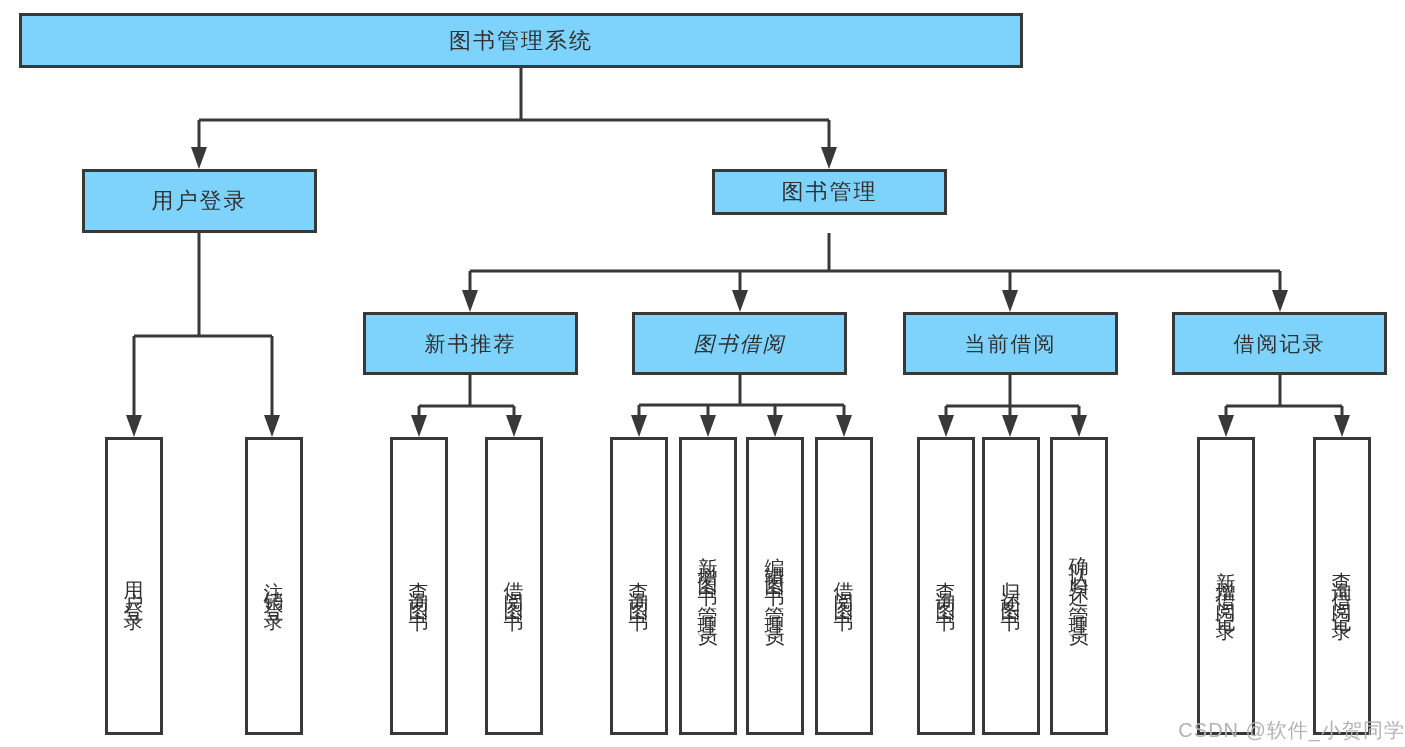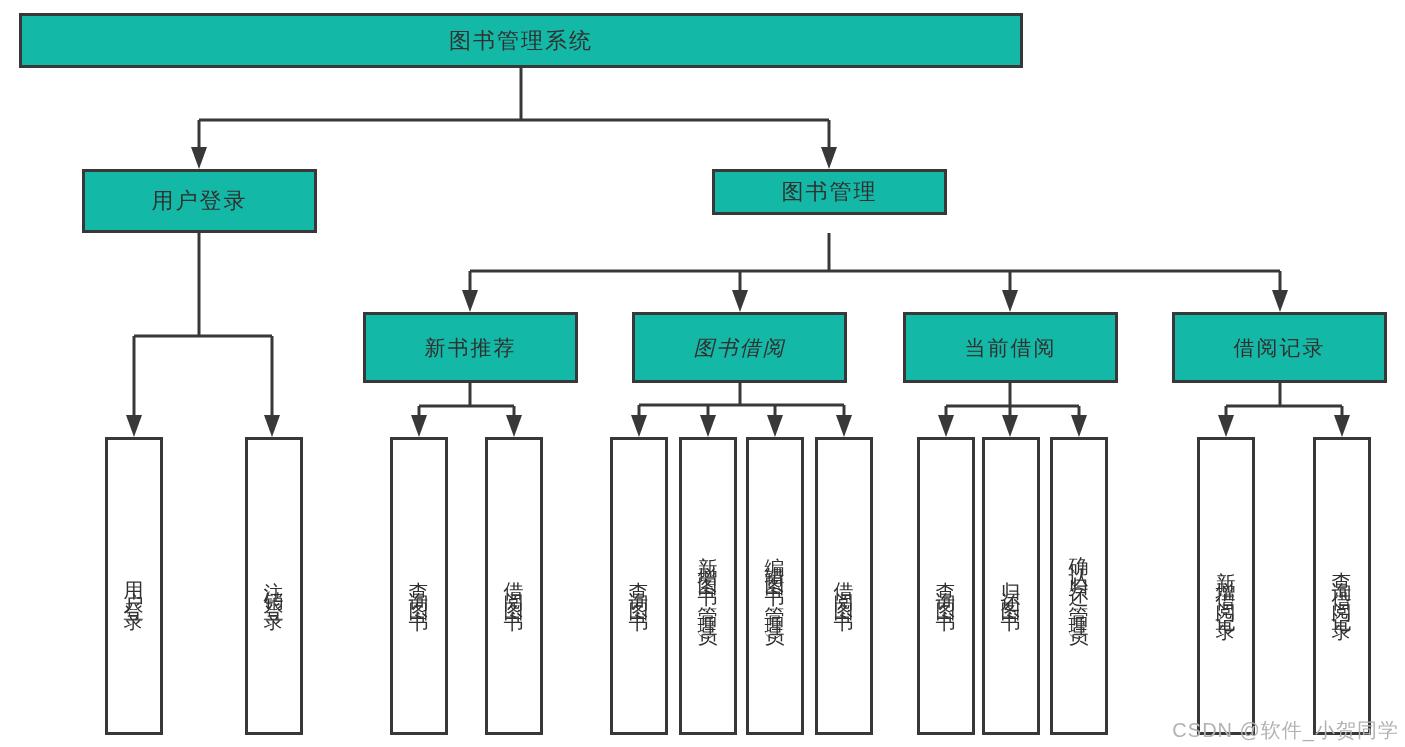--- a/index.html
+++ b/index.html
@@ -14,21 +14,21 @@
   svg.connectors {
     position: absolute;
     left: 0; top: 0;
     width: 1405px; height: 747px;
     pointer-events: none;
   }
   .hnode {
     position: absolute;
     box-sizing: border-box;
     border: 3px solid #383838;
-    background: #14b8a6;
+    background: #7dd3fc;
     display: flex;
     align-items: center;
     justify-content: center;
     font-size: 22px;
     letter-spacing: 2px;
     color: #303030;
   }
   .vnode {
     position: absolute;
     box-sizing: border-box;
@@ -46,41 +46,41 @@
     text-orientation: mixed;
     font-size: 20px;
     letter-spacing: 10px;
     line-height: 1;
     color: #303030;
     white-space: nowrap;
   }
   .root   { left: 19px;  top: 13px;  width: 1004px; height: 55px; }
   .lvl1a  { left: 82px;  top: 169px; width: 235px;  height: 64px; }
   .lvl1b  { left: 712px; top: 169px; width: 235px;  height: 46px; }
-  .lvl2   { top: 312px; width: 215px; height: 71px; font-size: 21px; }
+  .lvl2   { top: 312px; width: 215px; height: 63px; font-size: 21px; }
   .l2a { left: 363px; }
   .l2b { left: 632px; font-style: italic; }
   .l2c { left: 903px; }
   .l2d { left: 1172px; }
   .lf1  { left: 105px; }
   .lf2  { left: 245px; }
   .lf3  { left: 390px; }
   .lf4  { left: 485px; }
   .lf5  { left: 610px; }
   .lf6  { left: 679px; }
   .lf7  { left: 746px; }
   .lf8  { left: 815px; }
   .lf9  { left: 917px; }
   .lf10 { left: 982px; }
   .lf11 { left: 1050px; }
   .lf12 { left: 1197px; }
   .lf13 { left: 1313px; }
   .watermark {
     position: absolute;
-    right: 6px;
+    right: 0;
     bottom: 3px;
     font-size: 20px;
     color: #b2b2b2;
     letter-spacing: 1px;
     white-space: nowrap;
   }
 </style>
 </head>
 <body>
 

